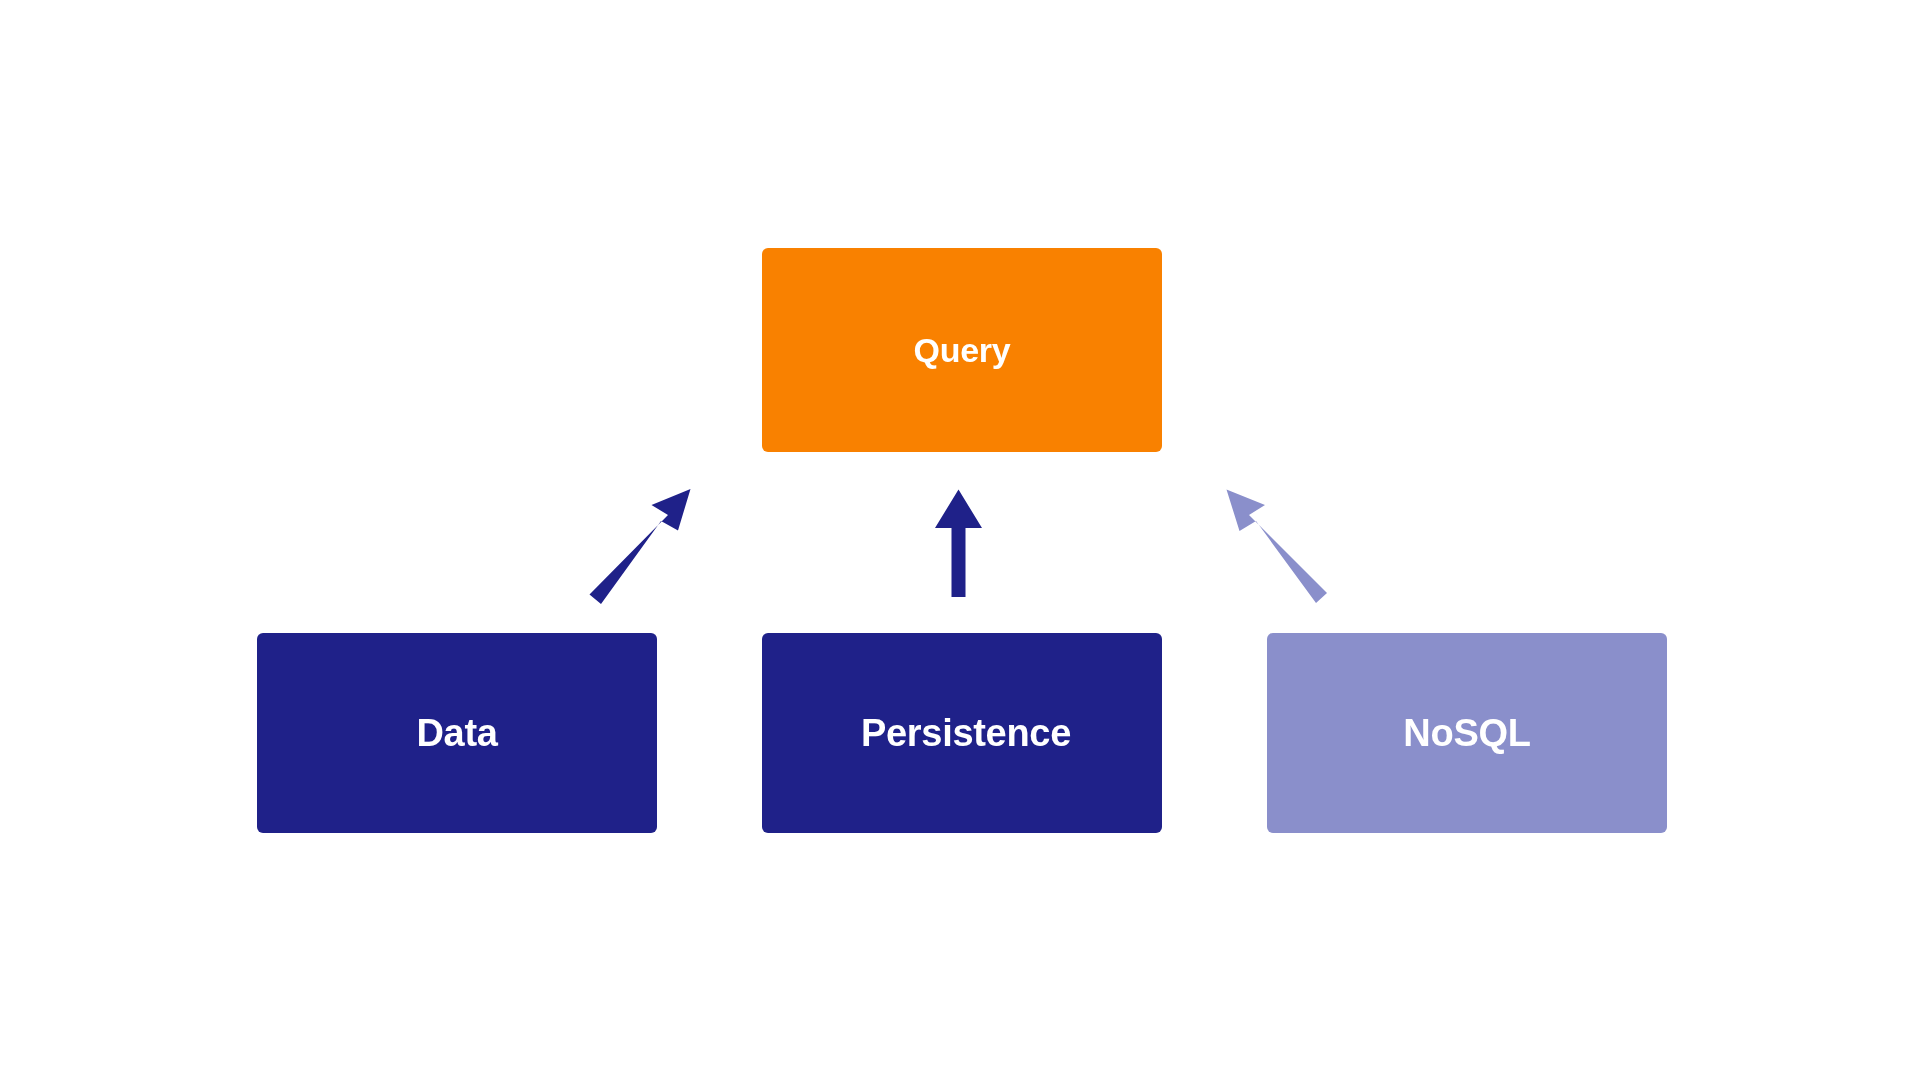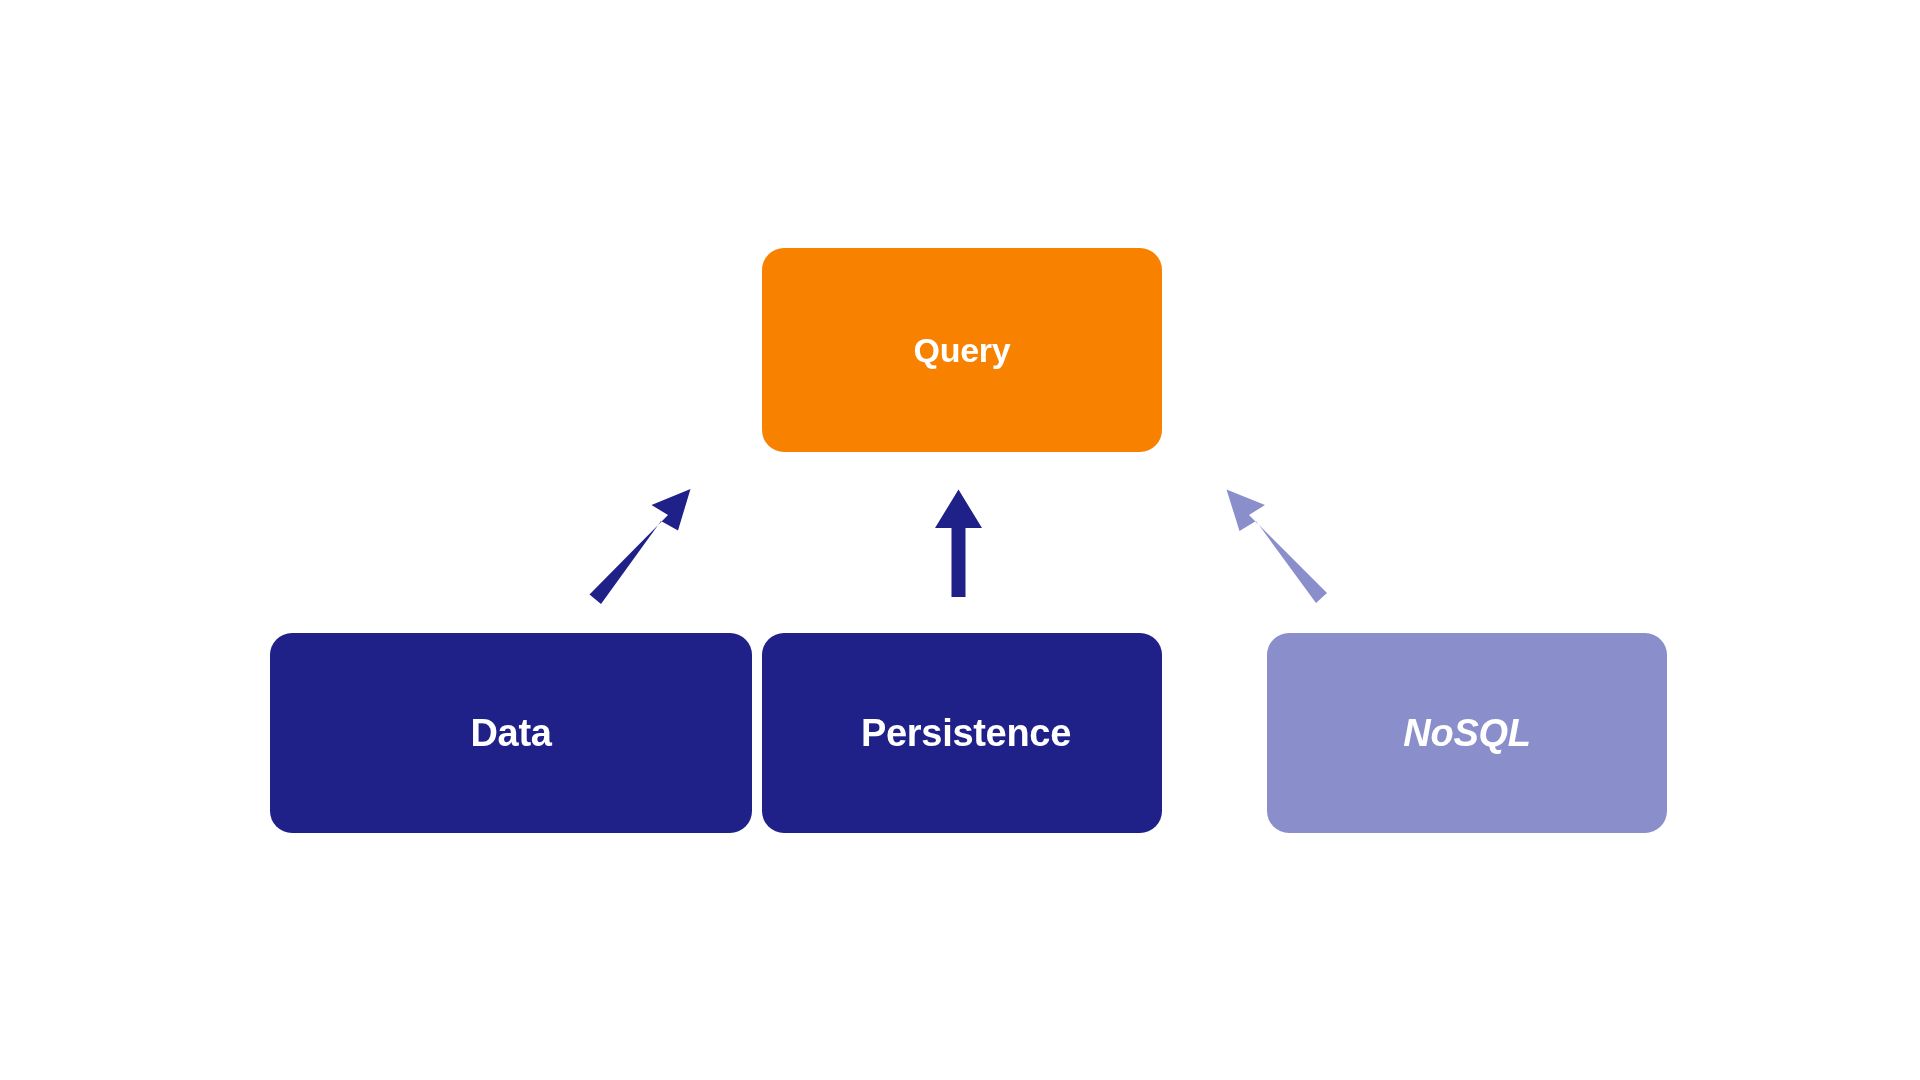--- a/index.html
+++ b/index.html
@@ -19,21 +19,21 @@
     position: relative;
     width: 1920px;
     height: 1080px;
     background: #ffffff;
   }
   .node {
     position: absolute;
     display: flex;
     align-items: center;
     justify-content: center;
-    border-radius: 22px;
+    border-radius: 6px;
     box-sizing: border-box;
     color: #ffffff;
     font-weight: bold;
     letter-spacing: -0.3px;
     text-align: center;
     line-height: 1;
     user-select: none;
   }
   .node-label {
     display: block;
@@ -121,25 +121,25 @@
                L 1239.5 531.0
                L 1256.0 521.0
                L 1316.0 603.0 Z" fill="#8A8FCB"></path>
     </g>
   </svg>
 
   <div class="node" id="node-query" style="left: 762px; top: 248px; width: 400px; height: 204px; background: rgb(249, 129, 0); color: rgb(255, 255, 255);">
     <span class="node-label">Query</span>
   </div>
 
-  <div class="node" id="node-data" style="left: 270px; top: 633px; width: 482px; height: 200px; background: rgb(31, 33, 137); color: rgb(255, 255, 255);">
+  <div class="node" id="node-data" style="left: 257px; top: 633px; width: 400px; height: 200px; background: rgb(31, 33, 137); color: rgb(255, 255, 255);">
     <span class="node-label">Data</span>
   </div>
 
   <div class="node" id="node-persistence" style="left: 762px; top: 633px; width: 400px; height: 200px; background: rgb(31, 33, 137); color: rgb(255, 255, 255);">
     <span class="node-label">Persistence</span>
   </div>
 
-  <div class="node" id="node-nosql" style="left: 1267px; top: 633px; width: 400px; height: 200px; background: rgb(138, 143, 203); color: rgb(255, 255, 255); font-style: italic;">
+  <div class="node" id="node-nosql" style="left: 1267px; top: 633px; width: 400px; height: 200px; background: rgb(138, 143, 203); color: rgb(255, 255, 255);">
     <span class="node-label">NoSQL</span>
   </div>
 
 </div>
 
 </body></html>

